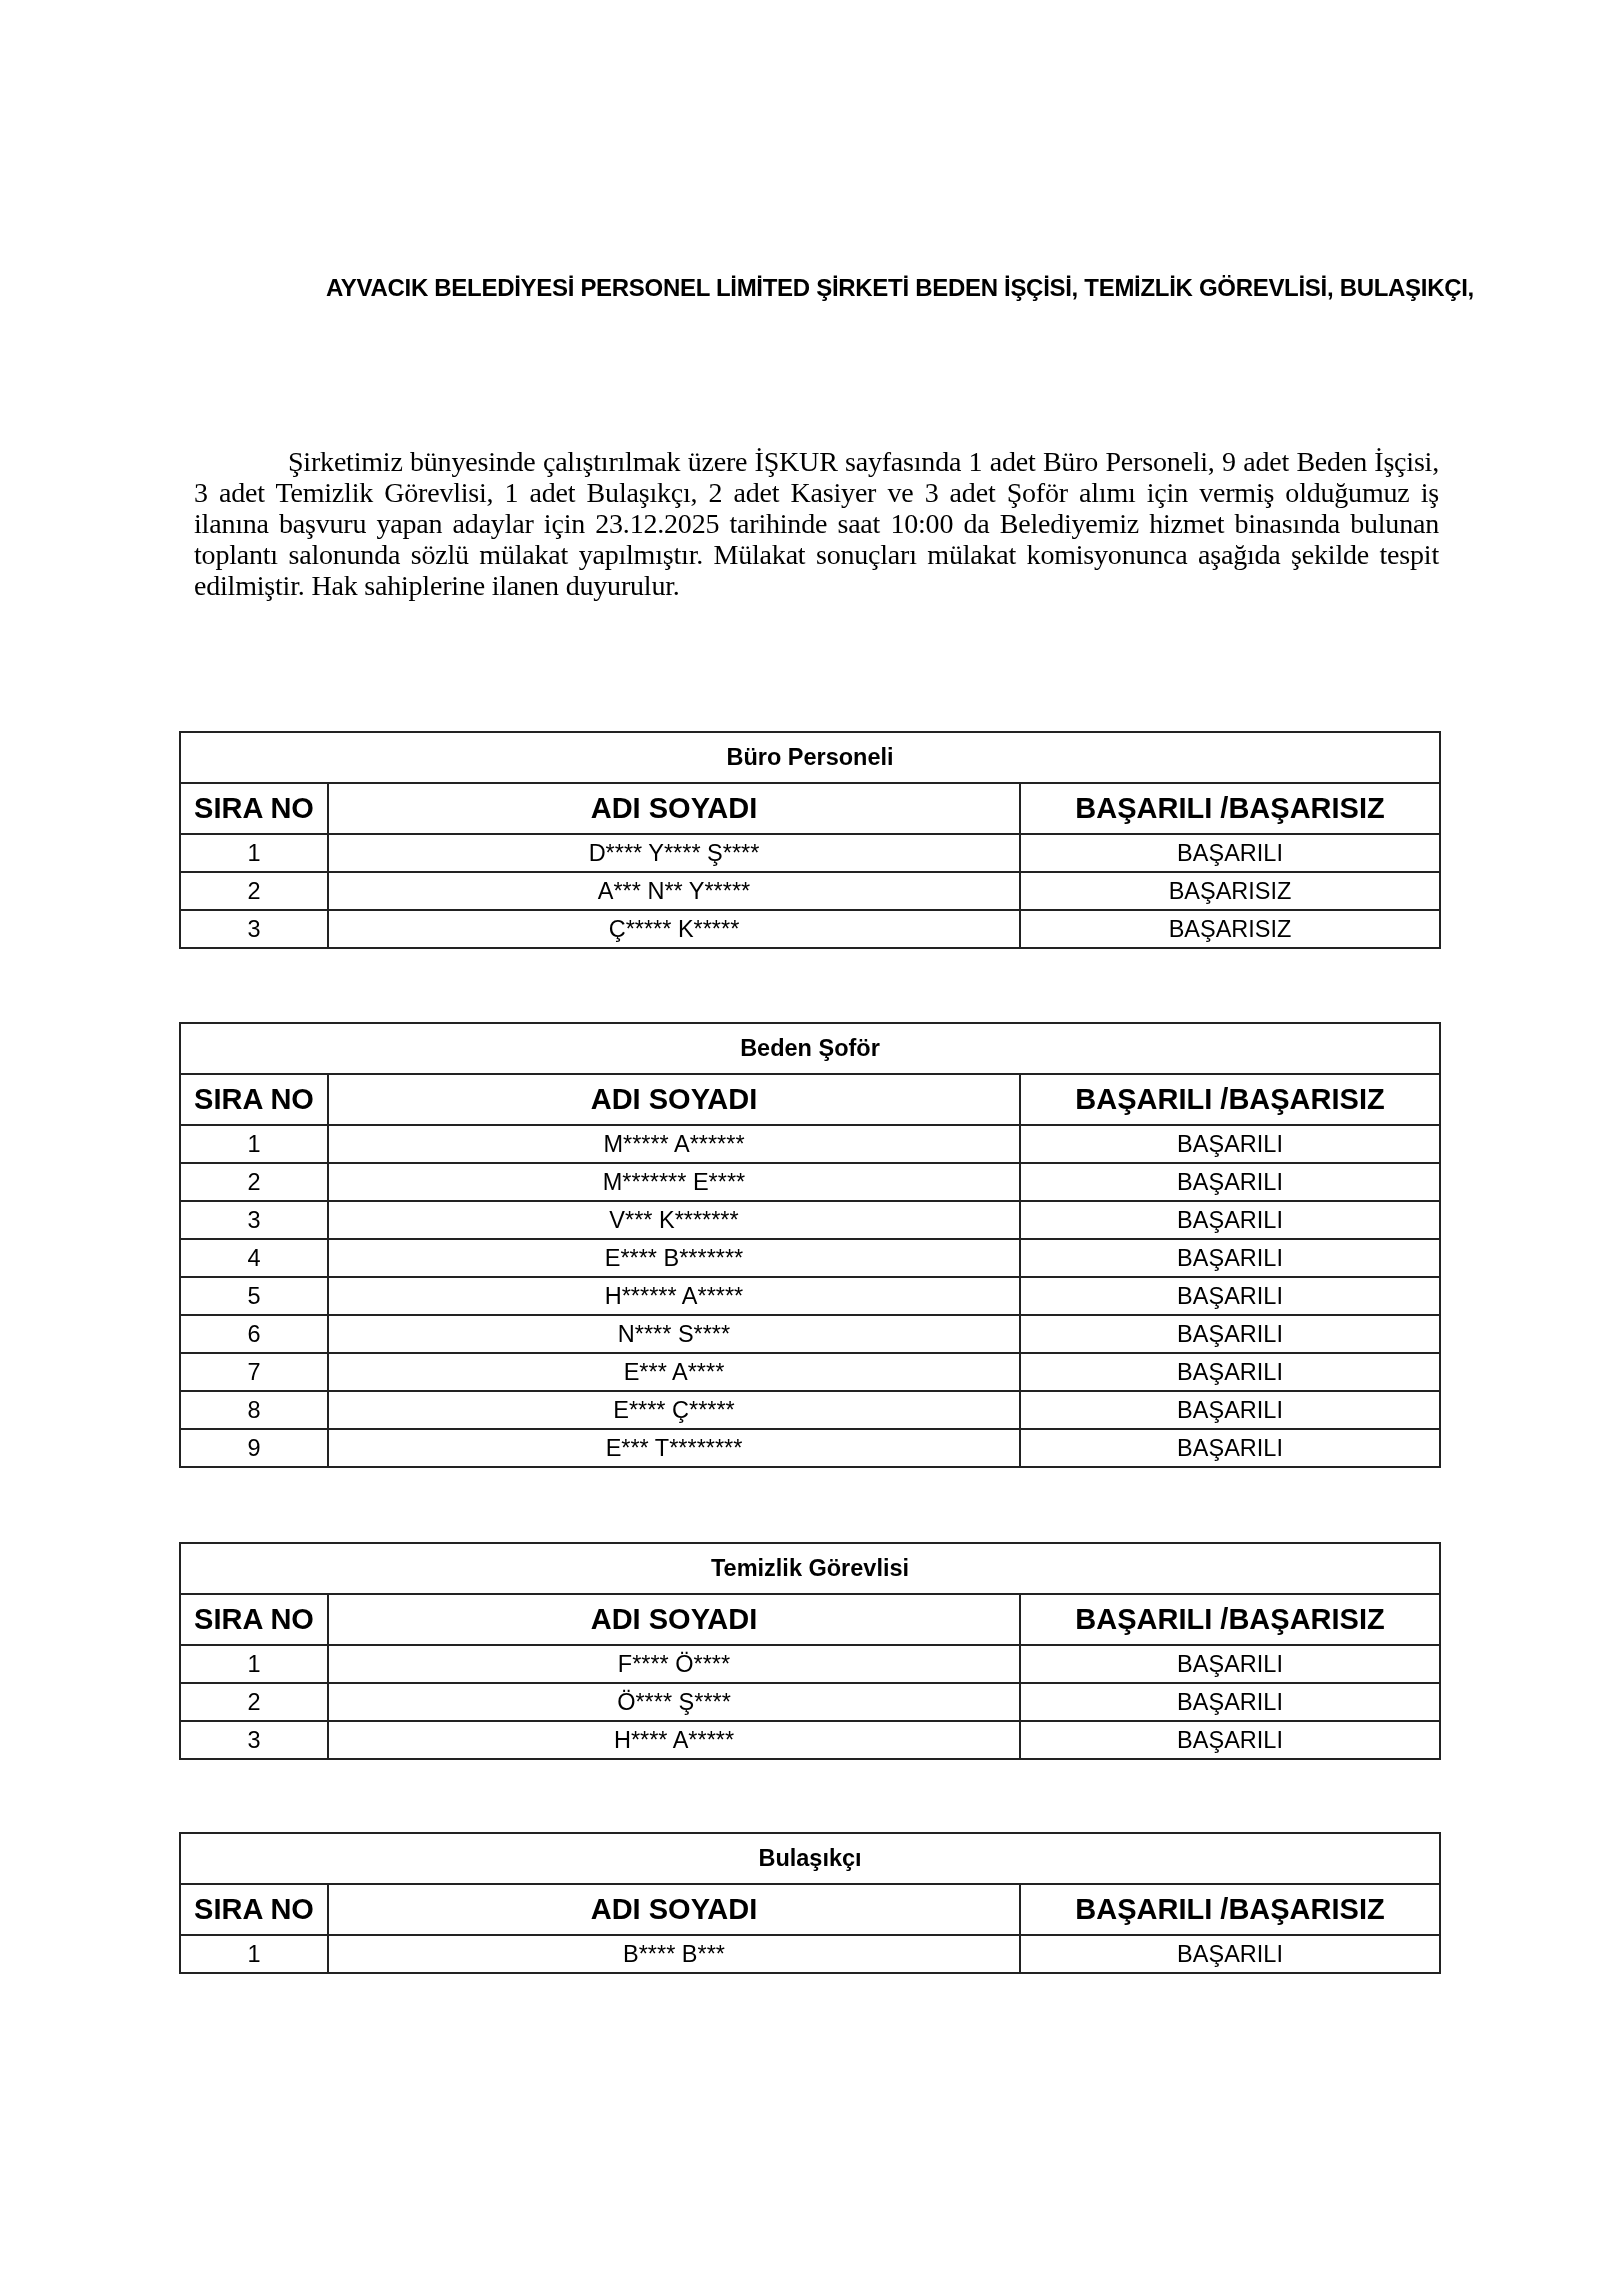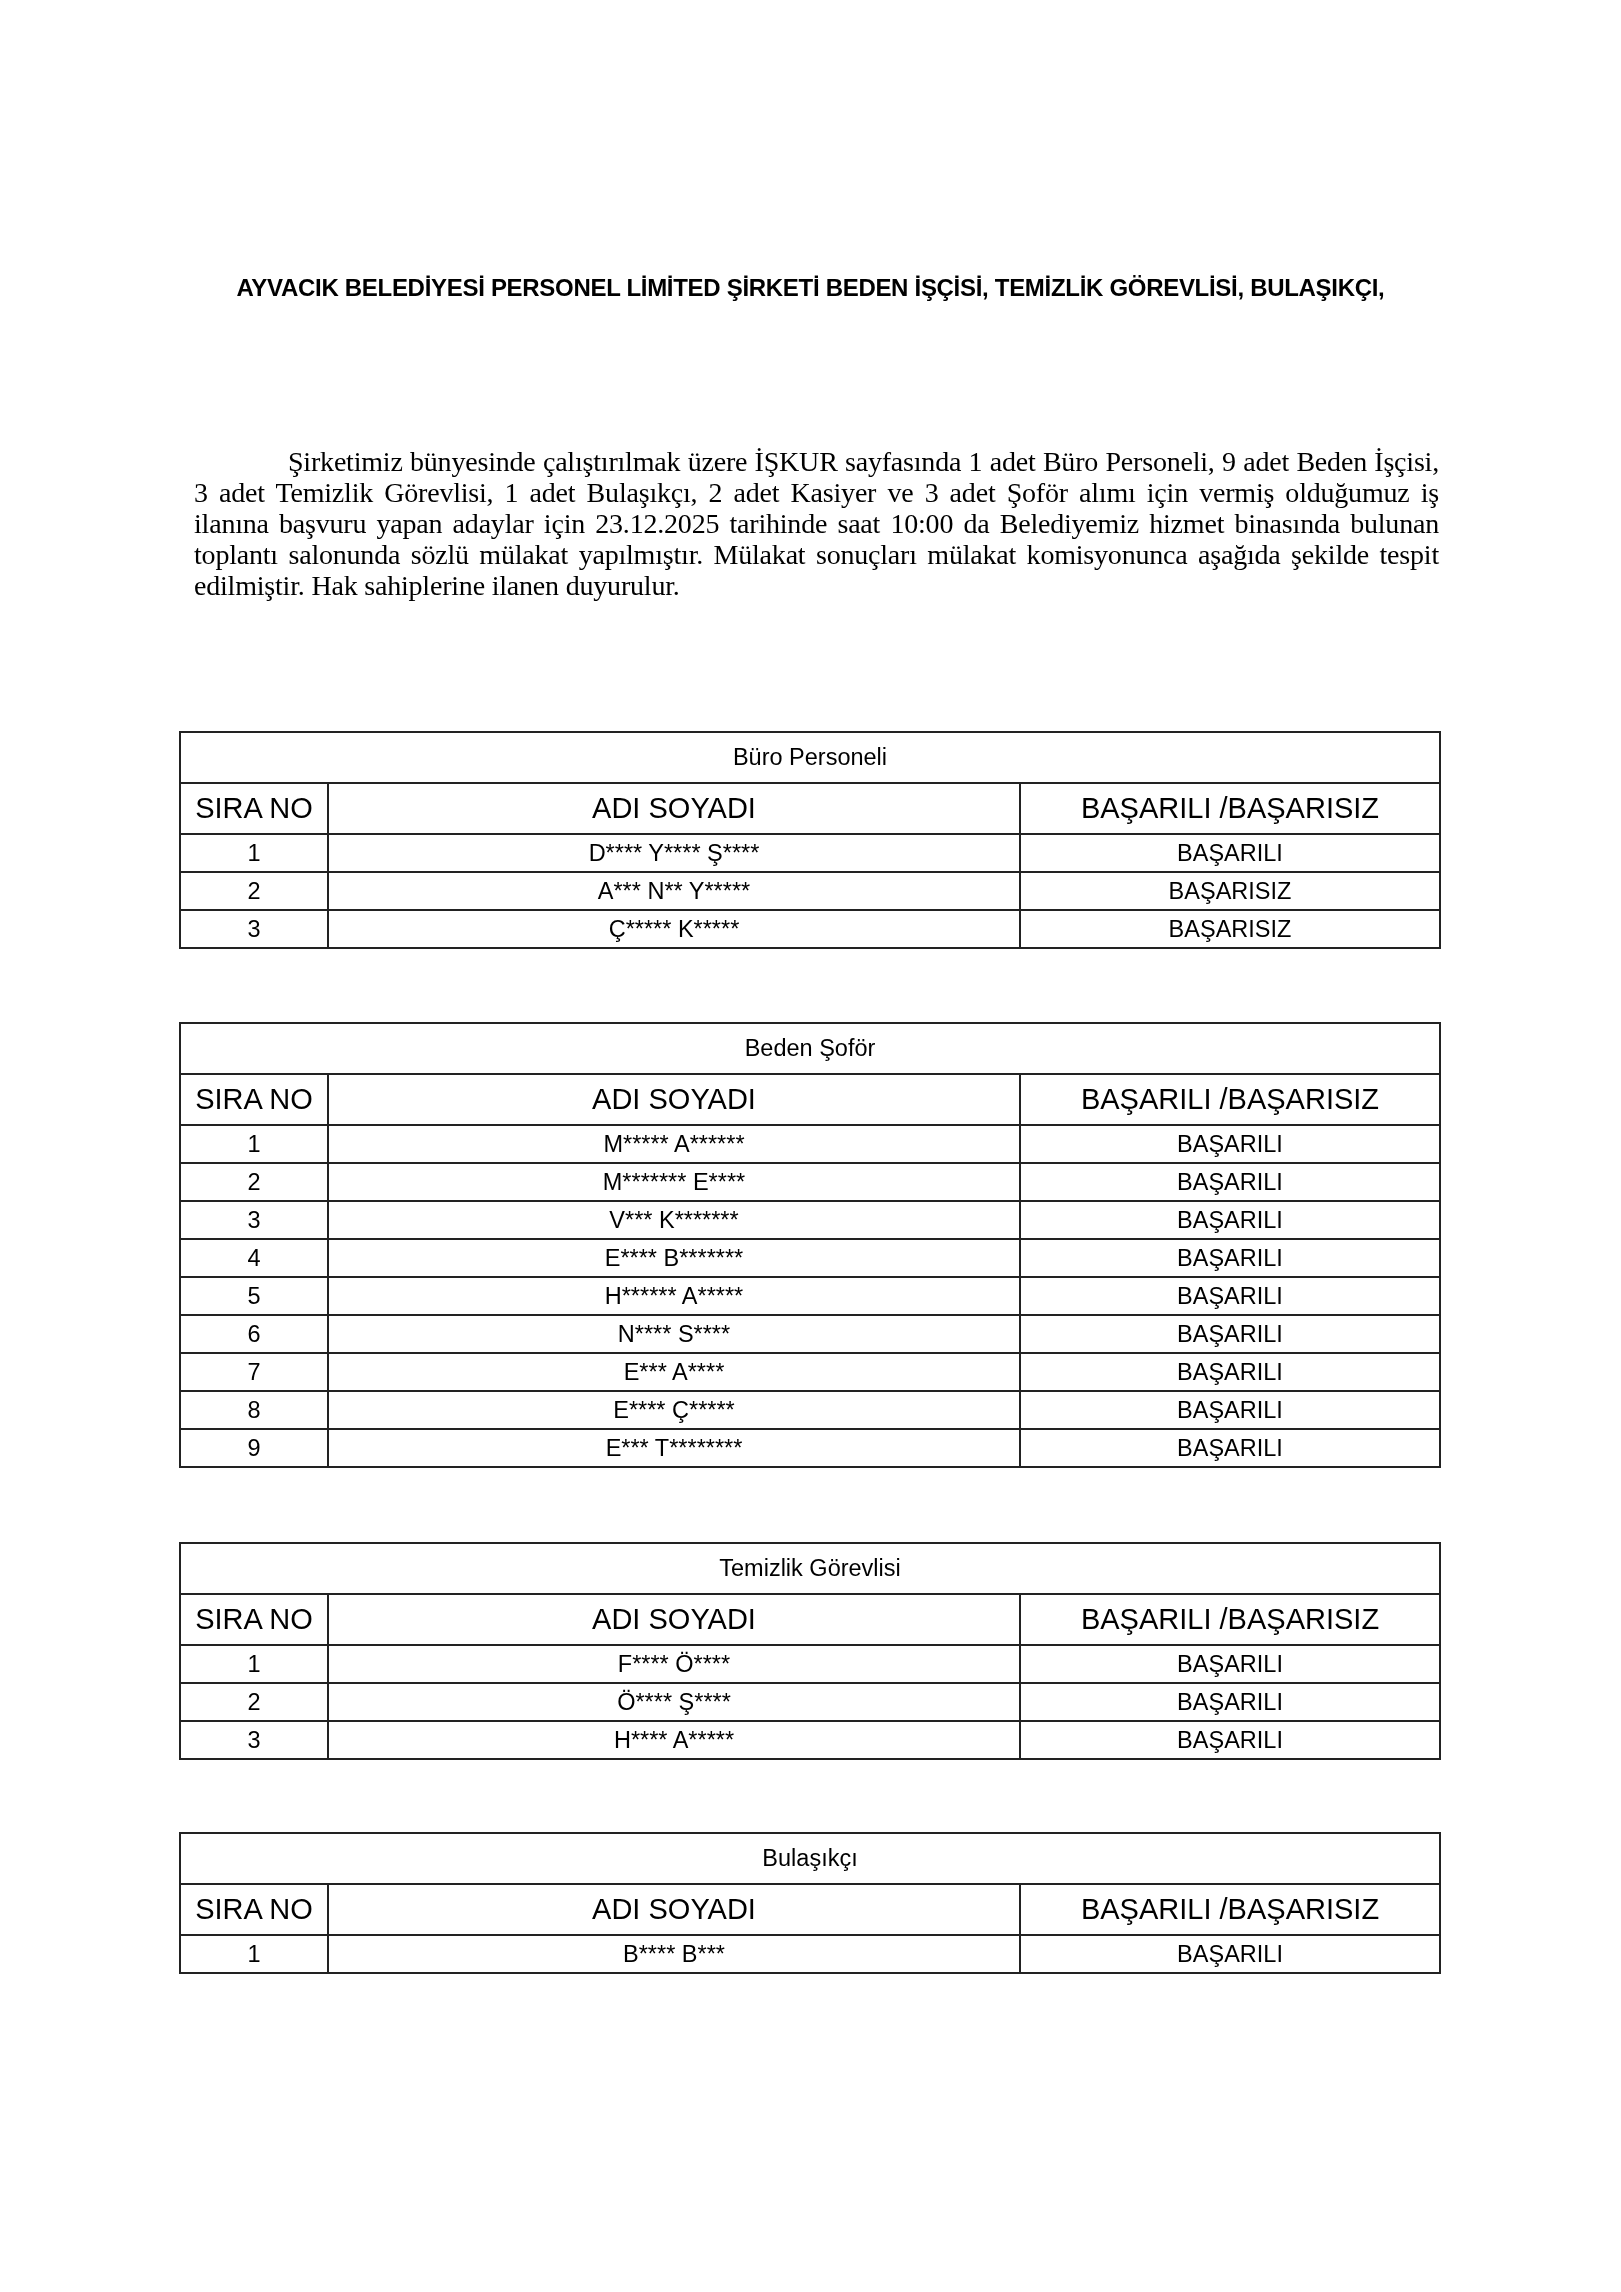--- a/index.html
+++ b/index.html
@@ -2,39 +2,39 @@
 <html><head>
 <meta charset="utf-8">
 <style>
   html, body { margin: 0; padding: 0; background: #ffffff; }
   body { width: 1621px; height: 2293px; position: relative; overflow: hidden; color: #000; }
   .page { position: absolute; left: 0; top: 0; width: 1621px; height: 2293px; }
 
   .title {
     position: absolute; left: 147px; width: 1327px; top: 263px;
     font-family: "Liberation Sans", sans-serif; font-weight: bold;
-    font-size: 24px; line-height: 49px; text-align: center; letter-spacing: -0.3px;
+    font-size: 24px; line-height: 49px; text-align: right; letter-spacing: -0.3px;
   }
 
   .para {
     position: absolute; left: 194px; width: 1245px; top: 446px;
     font-family: "Liberation Serif", serif; font-size: 28px; line-height: 31px;
     text-align: justify; letter-spacing: -0.2px;
   }
   .para .indent { display: inline-block; width: 94px; }
 
   table.result {
     position: absolute; left: 179px; width: 1259px;
     border-collapse: collapse; table-layout: fixed;
     font-family: "Liberation Sans", sans-serif; font-size: 23.5px;
   }
   table.result td, table.result th {
     border: 2px solid #222; text-align: center; padding: 0; overflow: hidden; white-space: nowrap;
   }
-  table.result th { font-weight: normal; }
+  table.result th { font-weight: bold; }
   table.result tr.section th { height: 49px; font-size: 23.5px; }
   table.result tr.colhead th { height: 49px; font-size: 29px; }
   table.result tr.row td { height: 36px; font-size: 23.5px; }
   col.c1 { width: 148px; }
   col.c2 { width: 692px; }
   col.c3 { width: 420px; }
 </style>
 </head>
 <body>
 

